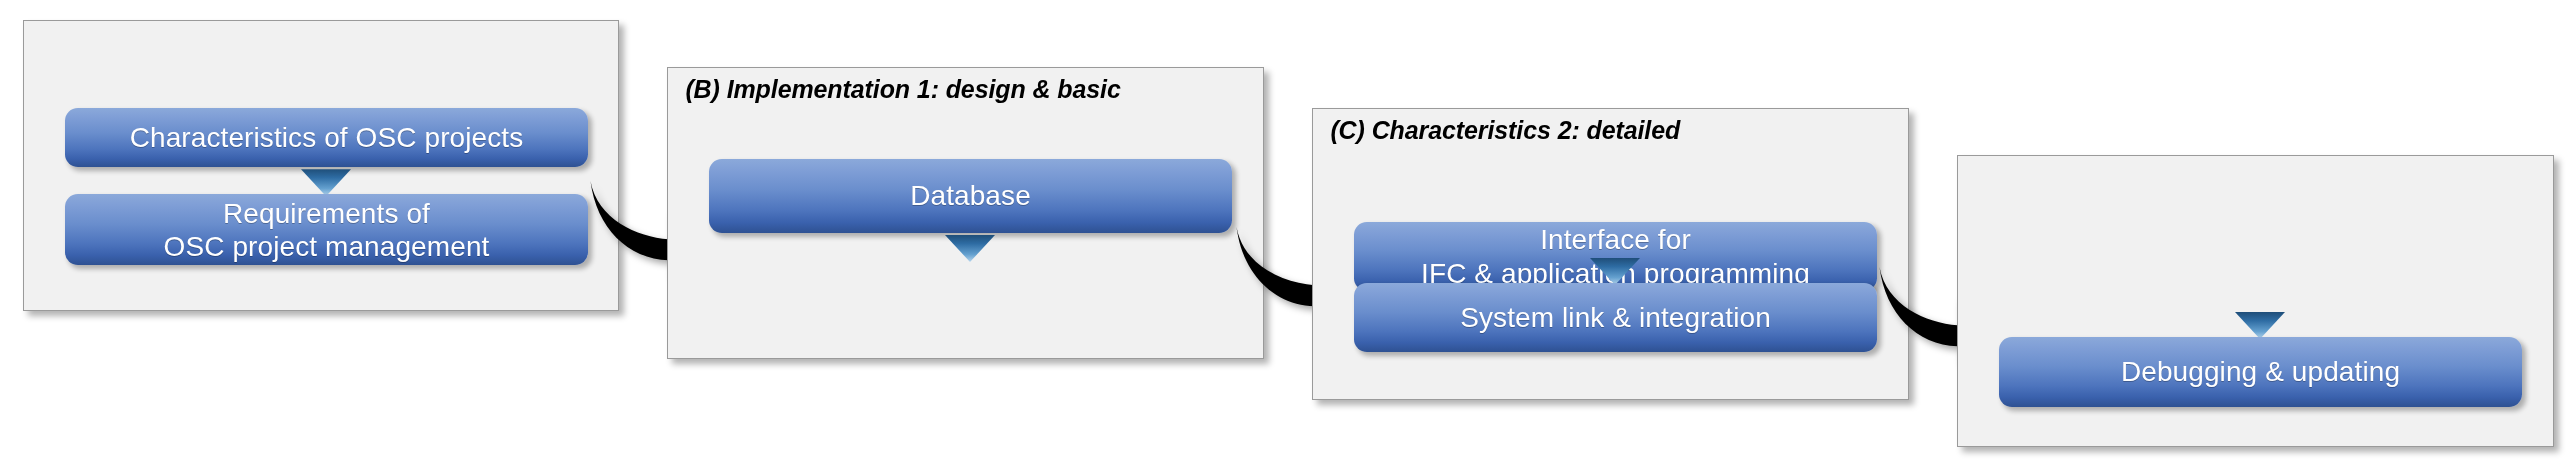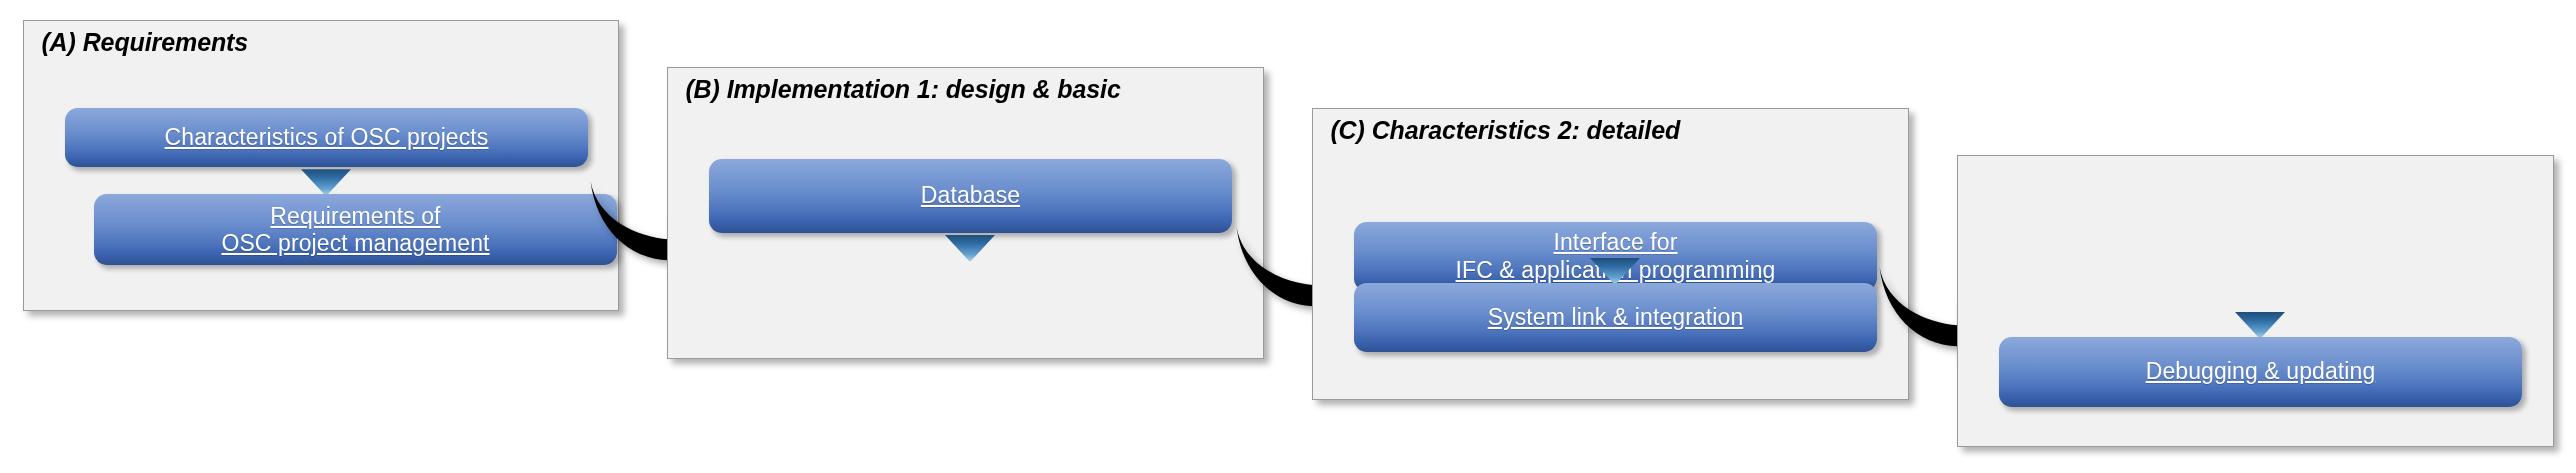--- a/index.html
+++ b/index.html
@@ -56,28 +56,27 @@
         #3a61ad 86%,
         #2e5192 100%);
     box-shadow: 3.5px 3.5px 5.2px rgba(0,0,0,0.28);
     display: flex;
     align-items: center;
     justify-content: center;
     text-align: center;
   }
   .node-label {
     color: #ffffff;
-    font-size: 23px;
+    font-size: 28px;
     font-weight: 400;
     line-height: 1.18;
     letter-spacing: 0.1px;
     text-shadow: 0 0.6px 0.6px rgba(0,0,0,0.25);
     padding: 0 8.1px;
     white-space: pre-line;
-    text-decoration: underline;
   }
 
   
   .vconn {
     position: absolute;
     width: 50px;
     height: 27px;
     background: linear-gradient(to bottom, #1f4e79 0%, #2e6ca3 32%, #64a0cf 72%, #b7d6ee 100%);
     clip-path: polygon(0% 0%, 100% 0%, 50% 100%);
   }
@@ -90,29 +89,28 @@
     filter: drop-shadow(4.1px 4.1px 3.5px rgba(0,0,0,0.35));
   }
   .harrow svg { display: block; width: 100%; height: 100%; }
 </style>
 </head>
 <body>
 
 <div id="stage">
 
   <div class="panel" style="left:23px; top:20.3px; width:596px; height:291px;">
-    <div class="panel-title">(A) Requirements</div>
 
     <div class="node" style="left:41px; top:87px; width:523px; height:59px;">
       <span class="node-label">Characteristics of OSC projects</span>
     </div>
 
     <div class="vconn" style="left:277px; top:148px;"></div>
 
-    <div class="node" style="left:41px; top:173px; width:523px; height:71px;margin-left:29px;">
+    <div class="node" style="left:41px; top:173px; width:523px; height:71px;">
       <span class="node-label">Requirements of
 OSC project management</span>
     </div>
   </div>
 
   <div class="harrow" style="left:587px; top:174px;">
     <svg viewBox="0 0 230 175" xmlns="http://www.w3.org/2000/svg">
       <path d="M 6 12
                C 18 78, 86 108, 140 112
                L 140 62

